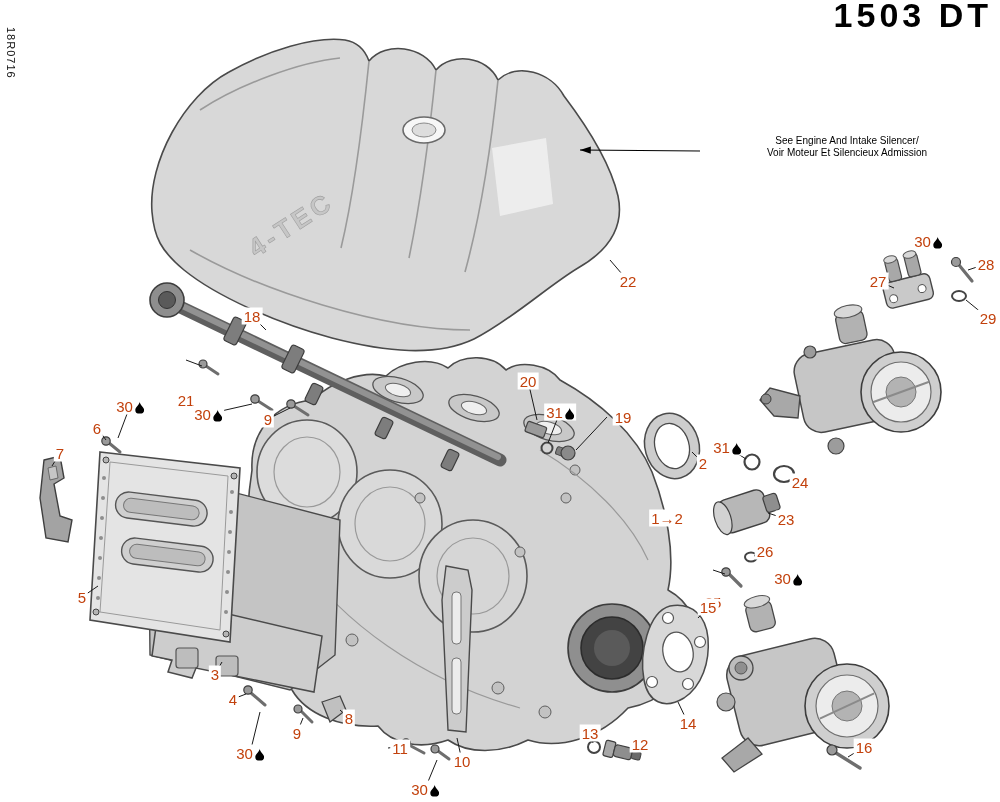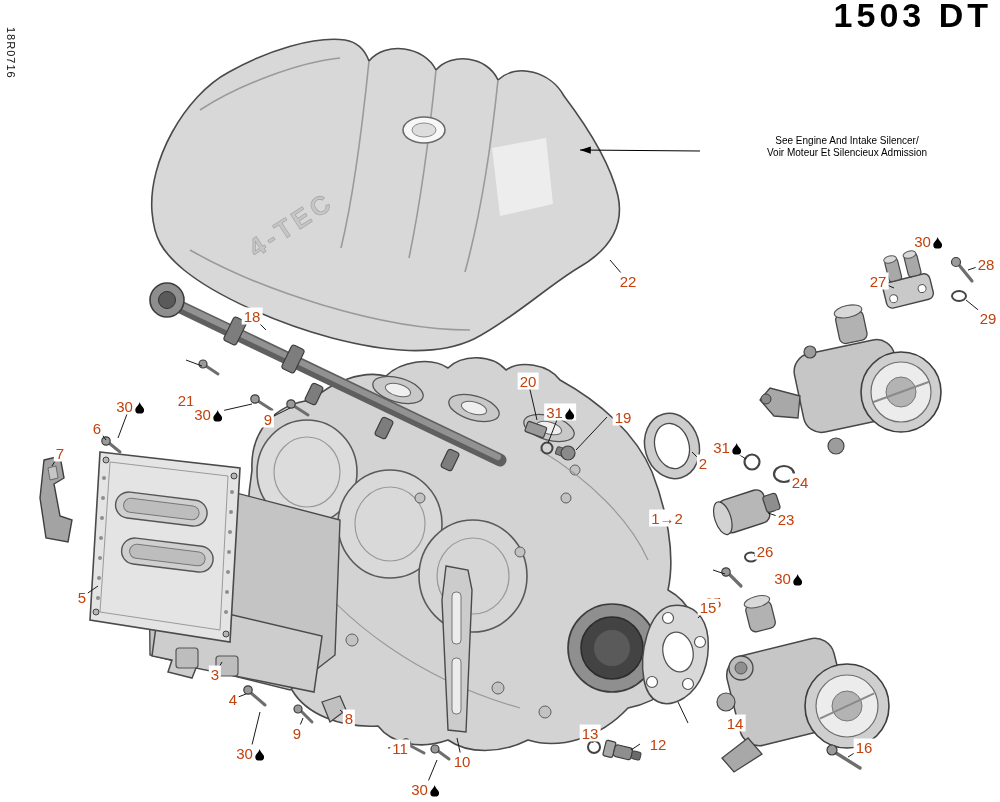--- a/index.html
+++ b/index.html
@@ -496,23 +496,23 @@
         <span class="num">30</span>
         <span class="drop">
           <svg width="9" height="12" viewBox="0 0 9 12">
             <path d="M4.5 0C4.5 3.2 0 6 0 8.4a4.5 4.5 0 0 0 9 0C9 6 4.5 3.2 4.5 0Z"></path>
           </svg>
         </span>
       </div>
       <div class="callout" style="left: 590px; top: 733px;">
         <span class="num">13</span>
       </div>
-      <div class="callout" style="left: 640px; top: 744px; margin-left: 18px;">
+      <div class="callout" style="left: 640px; top: 744px;">
         <span class="num">12</span>
       </div>
-      <div class="callout" style="left: 688px; top: 723px; margin-left: 47px;">
+      <div class="callout" style="left: 688px; top: 723px;">
         <span class="num">14</span>
       </div>
       <div class="callout" style="left: 864px; top: 747px;">
         <span class="num">16</span>
       </div>
     </div>
 </div>
 
 </body></html>

